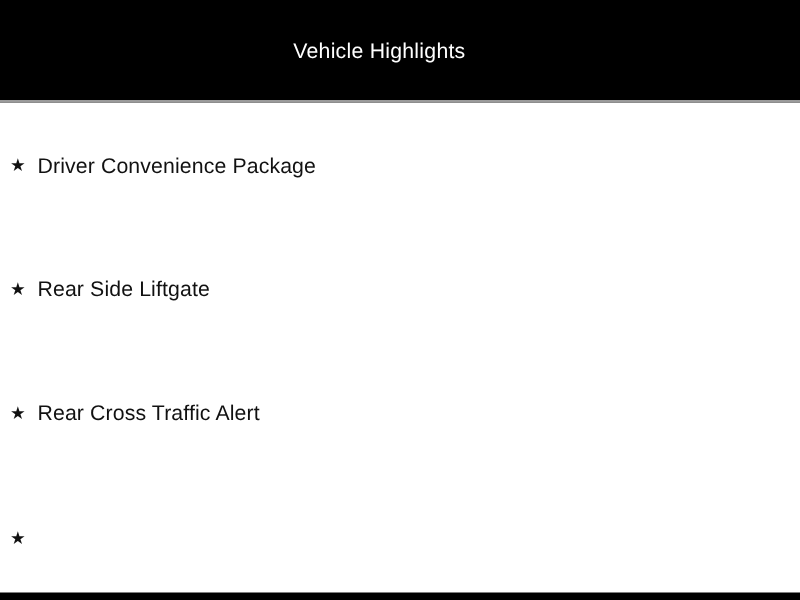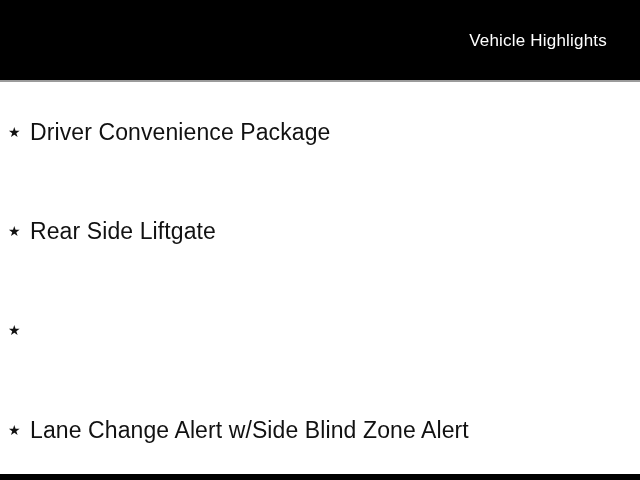--- a/index.html
+++ b/index.html
@@ -24,21 +24,21 @@
     position: absolute;
     top: 0;
     left: 0;
     width: 640px;
     height: 82px;
     background: #000000;
     border-bottom: 2px solid #9b9b9b;
     box-sizing: border-box;
     display: flex;
     align-items: center;
-    justify-content: flex-end;
+    justify-content: center;
   }
   .header-title {
     color: #ffffff;
     font-size: 17px;
     line-height: 1;
     padding-right: 33px;
     letter-spacing: 0.2px;
   }
   .highlights-list {
     position: absolute;
@@ -57,21 +57,21 @@
   .highlight-item .star {
     color: #111111;
     font-size: 14px;
     line-height: 1;
     width: 16px;
     text-align: left;
     margin-top: -1px;
   }
   .highlight-item .label {
     color: #111111;
-    font-size: 23px;
+    font-size: 17px;
     line-height: 1;
     margin-left: 6px;
     letter-spacing: 0.1px;
   }
   .item-0 { top: 36px; }  
   .item-1 { top: 135px; } 
   .item-2 { top: 234px; } 
   .item-3 { top: 334px; } 
   .footer-bar {
     position: absolute;
@@ -98,24 +98,24 @@
       <span class="label">Driver Convenience Package</span>
     </div>
 
     <div class="highlight-item item-1">
       <span class="star">★</span>
       <span class="label">Rear Side Liftgate</span>
     </div>
 
     <div class="highlight-item item-2">
       <span class="star">★</span>
+      <span class="label">Rear Cross Traffic Alert</span>
     </div>
 
     <div class="highlight-item item-3">
       <span class="star">★</span>
-      <span class="label">Lane Change Alert w/Side Blind Zone Alert</span>
     </div>
 
   </div>
 
   <div class="footer-bar"></div>
 
 </div>
 
 </body></html>

